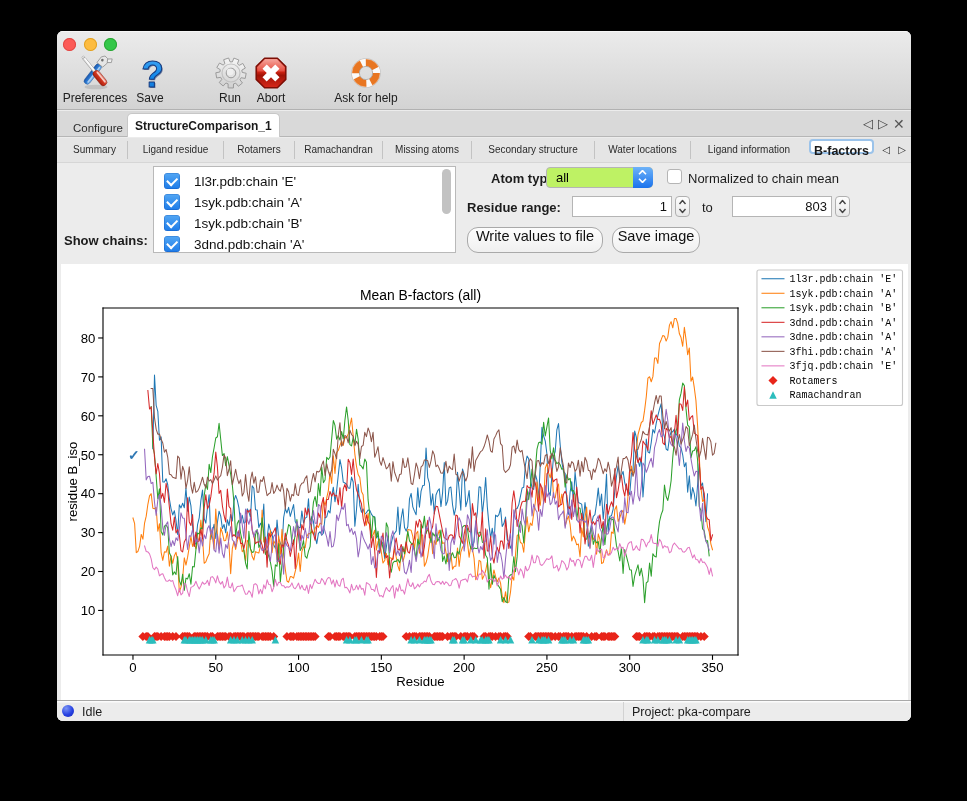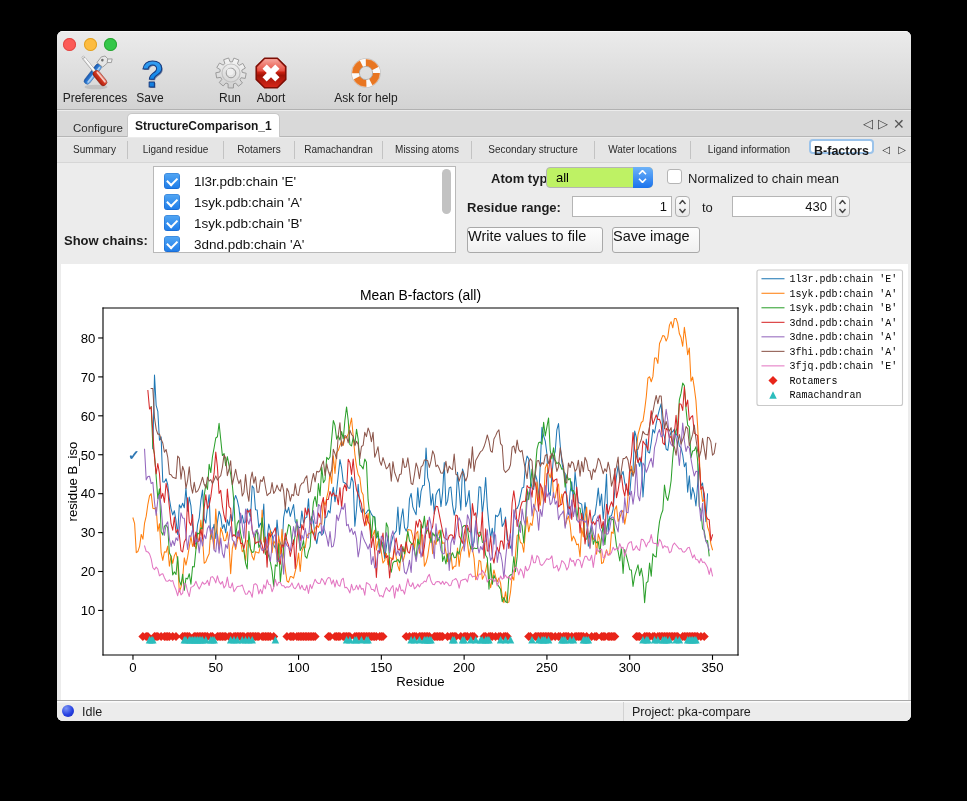--- a/index.html
+++ b/index.html
@@ -28,21 +28,21 @@
 .cbx{position:absolute;left:10px;width:16px;height:16px;border-radius:3.5px;background:linear-gradient(#53a7f4,#1d7be8);box-shadow:inset 0 0 0 .5px rgba(0,60,160,.45)}
 .cbx:after{content:"";position:absolute;left:3.2px;top:3.8px;width:8px;height:4.5px;border-left:2px solid #fff;border-bottom:2px solid #fff;transform:rotate(-45deg)}
 .li{position:absolute;left:40px;font-size:13.5px;color:#111}
 #lbscroll{position:absolute;right:4px;top:2px;width:9px;height:45px;border-radius:5px;background:#c2c2c2}
 #dropdown{position:absolute;left:489px;top:4px;width:107px;height:21px;background:#bef264;border:1px solid #b5b5b5;border-radius:4px}
 #ddcap{position:absolute;right:-1px;top:-1px;width:20px;height:21px;border-radius:0 5px 5px 0;background:linear-gradient(#6eb3f8,#1a72ed)}
 .chev{position:absolute;left:5px;width:9px;height:5px}
 #ncbx{position:absolute;left:610px;top:6px;width:15px;height:15px;background:#fff;border:1px solid #b5b5b5;border-radius:3px}
 .field{position:absolute;background:#fff;border:1px solid #b5b5b5;height:21px;font-size:13px;color:#111;text-align:right;line-height:19px;padding-right:4px}
 .stepper{position:absolute;width:15px;height:21px;background:linear-gradient(#fdfdfd,#e8e8e8);border:1px solid #b0b0b0;border-radius:4px}
-.btn{position:absolute;top:64px;border-radius:3px;height:26px;background:linear-gradient(#fdfdfd,#f0f0f0);border:1px solid #a9a9a9;font-size:14.5px;color:#111;font-family:"Liberation Sans",sans-serif}
+.btn{position:absolute;top:64px;border-radius:11px;height:26px;background:linear-gradient(#fdfdfd,#f0f0f0);border:1px solid #a9a9a9;font-size:14.5px;color:#111;text-align:center;font-family:"Liberation Sans",sans-serif}
 
 #panel{position:absolute;left:4px;top:233px;width:847px;height:436px;background:#fff}
 
 #status{position:absolute;left:0;top:669px;width:854px;height:27px;background:#ececec;border-top:1px solid #a9a9a9;box-shadow:inset 0 1.5px 0 #fbfbfb}
 #sball{position:absolute;left:5px;top:4px;width:12px;height:12px;border-radius:50%;background:radial-gradient(circle at 35% 28%,#7d96f5,#2742e2 55%,#1423b8 100%)}
 </style></head>
 <body>
 <div id="win">
   <div id="top">
     <div class="tl" style="left:6px;background:#fc5b57;box-shadow:inset 0 0 0 1px #df4744"></div>
@@ -187,21 +187,21 @@
     <div class="lbl" style="left:631px;top:8px">Normalized to chain mean</div>
     <div class="blbl" style="left:410px;top:37px">Residue range:</div>
     <div class="field" style="left:515px;top:33px;width:100px">1</div>
     <div class="stepper" style="left:618px;top:33px">
         <svg width="13" height="19" viewBox="0 0 13 19" style="position:absolute;left:0;top:0">
           <path d="M3.5 7 6.5 3.5 9.5 7" fill="none" stroke="#444" stroke-width="1.4"></path>
           <path d="M3.5 12 6.5 15.5 9.5 12" fill="none" stroke="#444" stroke-width="1.4"></path>
         </svg>
       </div>
     <div class="lbl" style="left:645px;top:37px">to</div>
-    <div class="field" style="left:675px;top:33px;width:100px">430</div>
+    <div class="field" style="left:675px;top:33px;width:100px">803</div>
     <div class="stepper" style="left:778px;top:33px">
         <svg width="13" height="19" viewBox="0 0 13 19" style="position:absolute;left:0;top:0">
           <path d="M3.5 7 6.5 3.5 9.5 7" fill="none" stroke="#444" stroke-width="1.4"></path>
           <path d="M3.5 12 6.5 15.5 9.5 12" fill="none" stroke="#444" stroke-width="1.4"></path>
         </svg>
       </div>
     <div class="btn" style="left:410px;width:136px">Write values to file</div>
     <div class="btn" style="left:555px;width:88px">Save image</div>
   </div>
   <div id="panel"><svg xmlns:xlink="http://www.w3.org/1999/xlink" width="847" height="436" viewBox="0 0 609.84 313.92" xmlns="http://www.w3.org/2000/svg" version="1.1">

